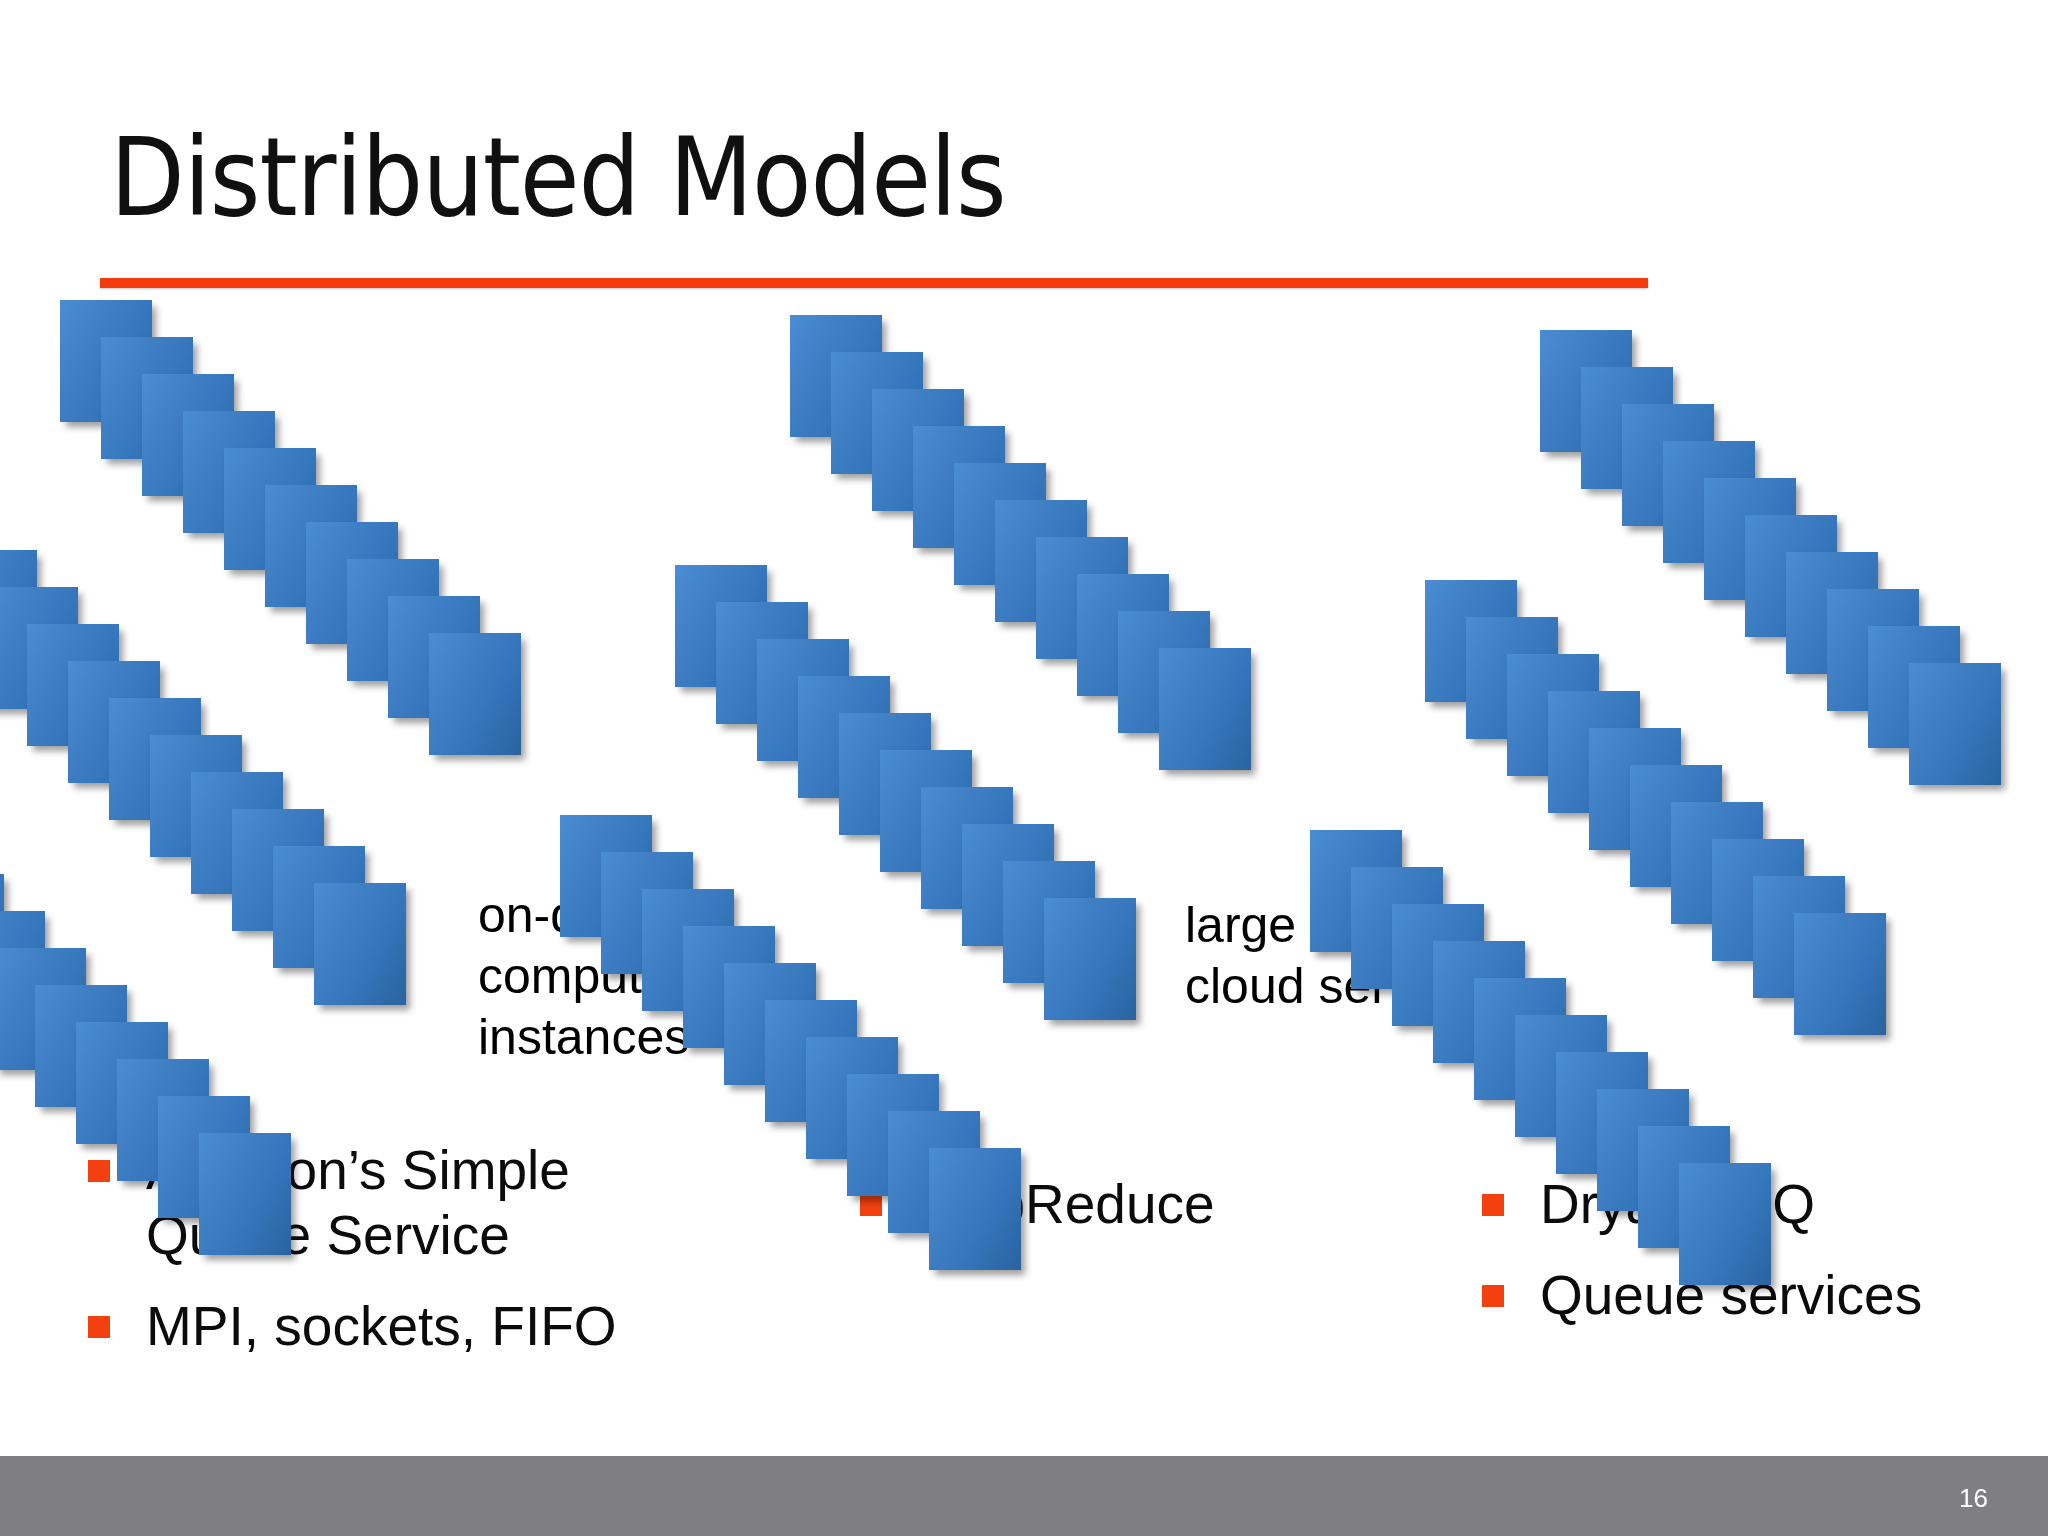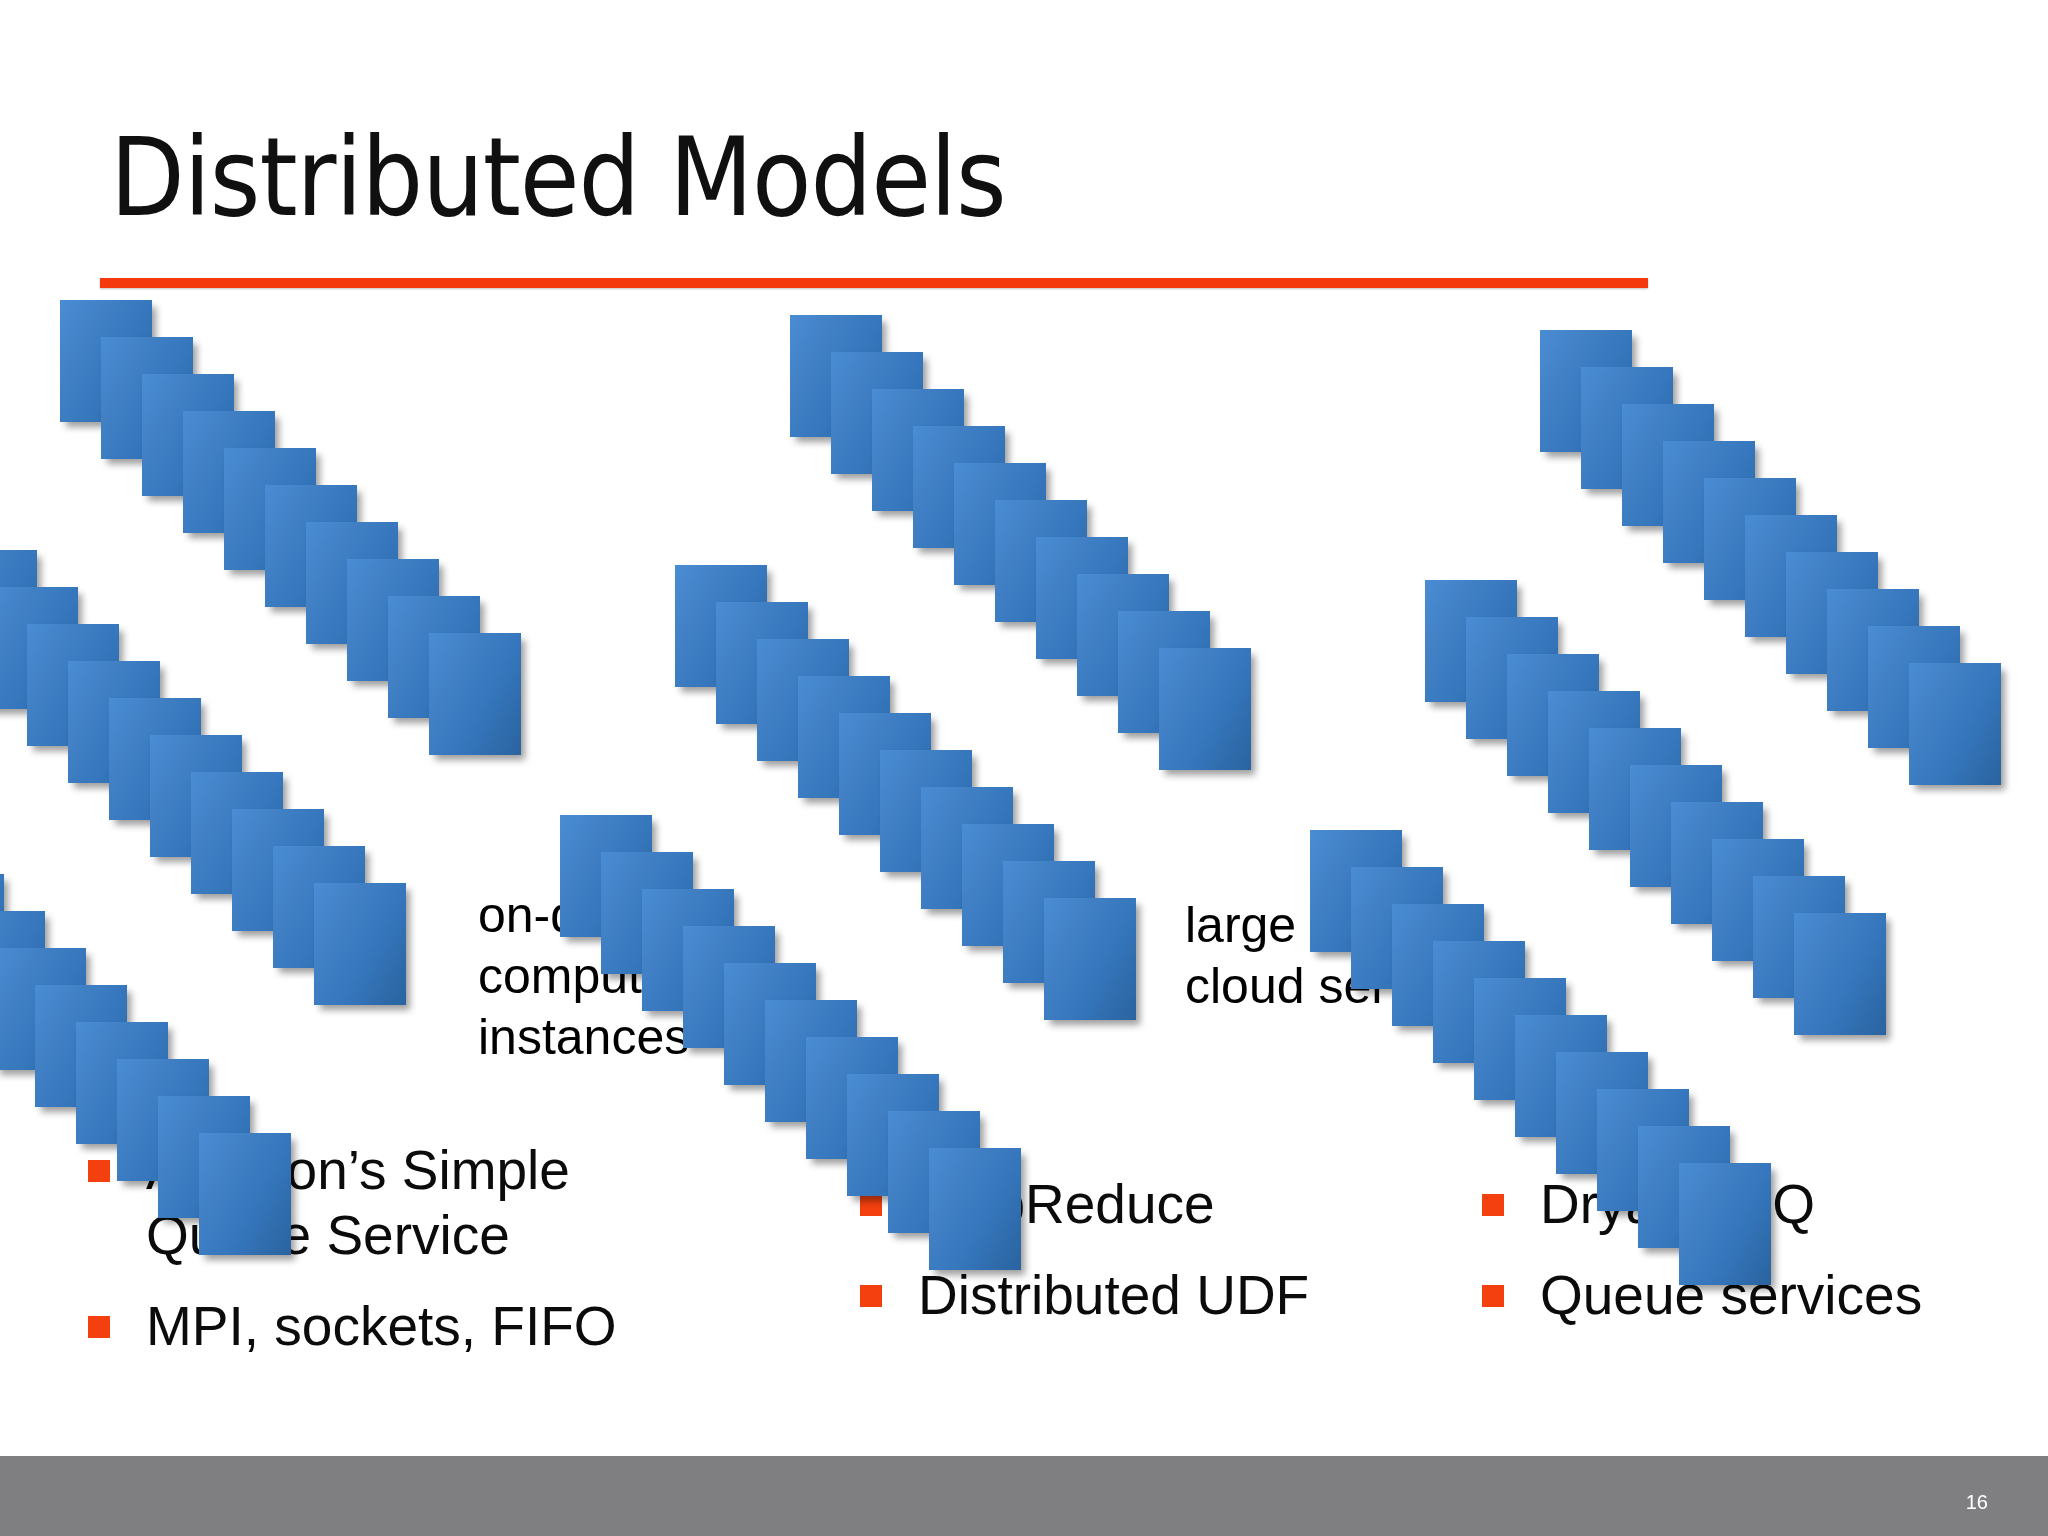--- a/index.html
+++ b/index.html
@@ -114,21 +114,21 @@
     width: 2048px;
     height: 80px;
     background: #7F7F82;
   }
   .page-number {
     position: absolute;
     right: 60px;
     bottom: 22px;
     color: #ffffff;
     font-family: "Liberation Sans", sans-serif;
-    font-size: 20px;
+    font-size: 26px;
   }
 </style>
 </head>
 <body>
 
 <div class="slide">
 
   <div class="title">Distributed Models</div>
 
   <div class="title-rule"></div>
@@ -262,24 +262,20 @@
       <span class="bullet-marker"></span>
       <span class="bullet-text">MPI, sockets, FIFO</span>
     </div>
   </div>
 
   <div class="bullets" id="bullets-mid">
     <div class="bullet-item">
       <span class="bullet-marker"></span>
       <span class="bullet-text">MapReduce</span>
     </div>
-    <div class="bullet-item">
-      <span class="bullet-marker"></span>
-      <span class="bullet-text">Distributed UDF</span>
-    </div>
   </div>
 
   <div class="bullets" id="bullets-right">
     <div class="bullet-item">
       <span class="bullet-marker"></span>
       <span class="bullet-text">DryadLINQ</span>
     </div>
     <div class="bullet-item">
       <span class="bullet-marker"></span>
       <span class="bullet-text">Queue services</span>

